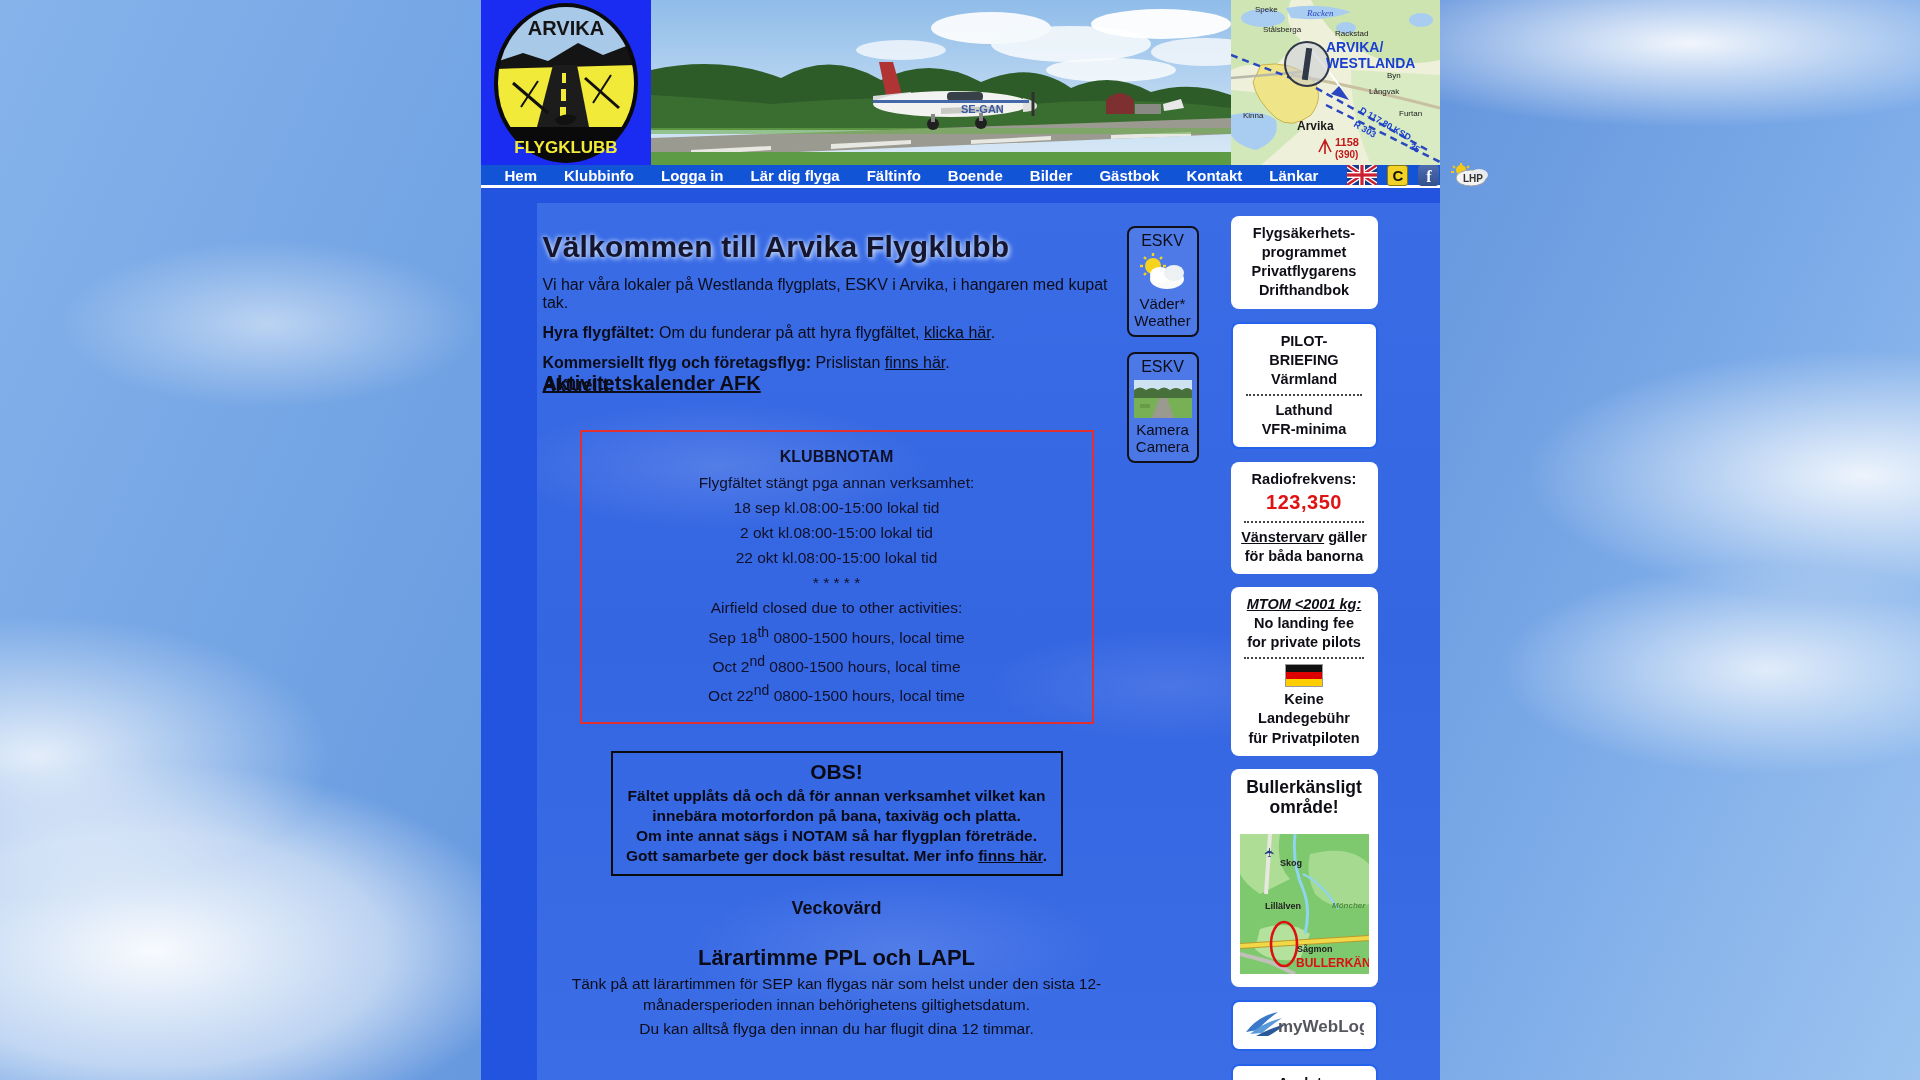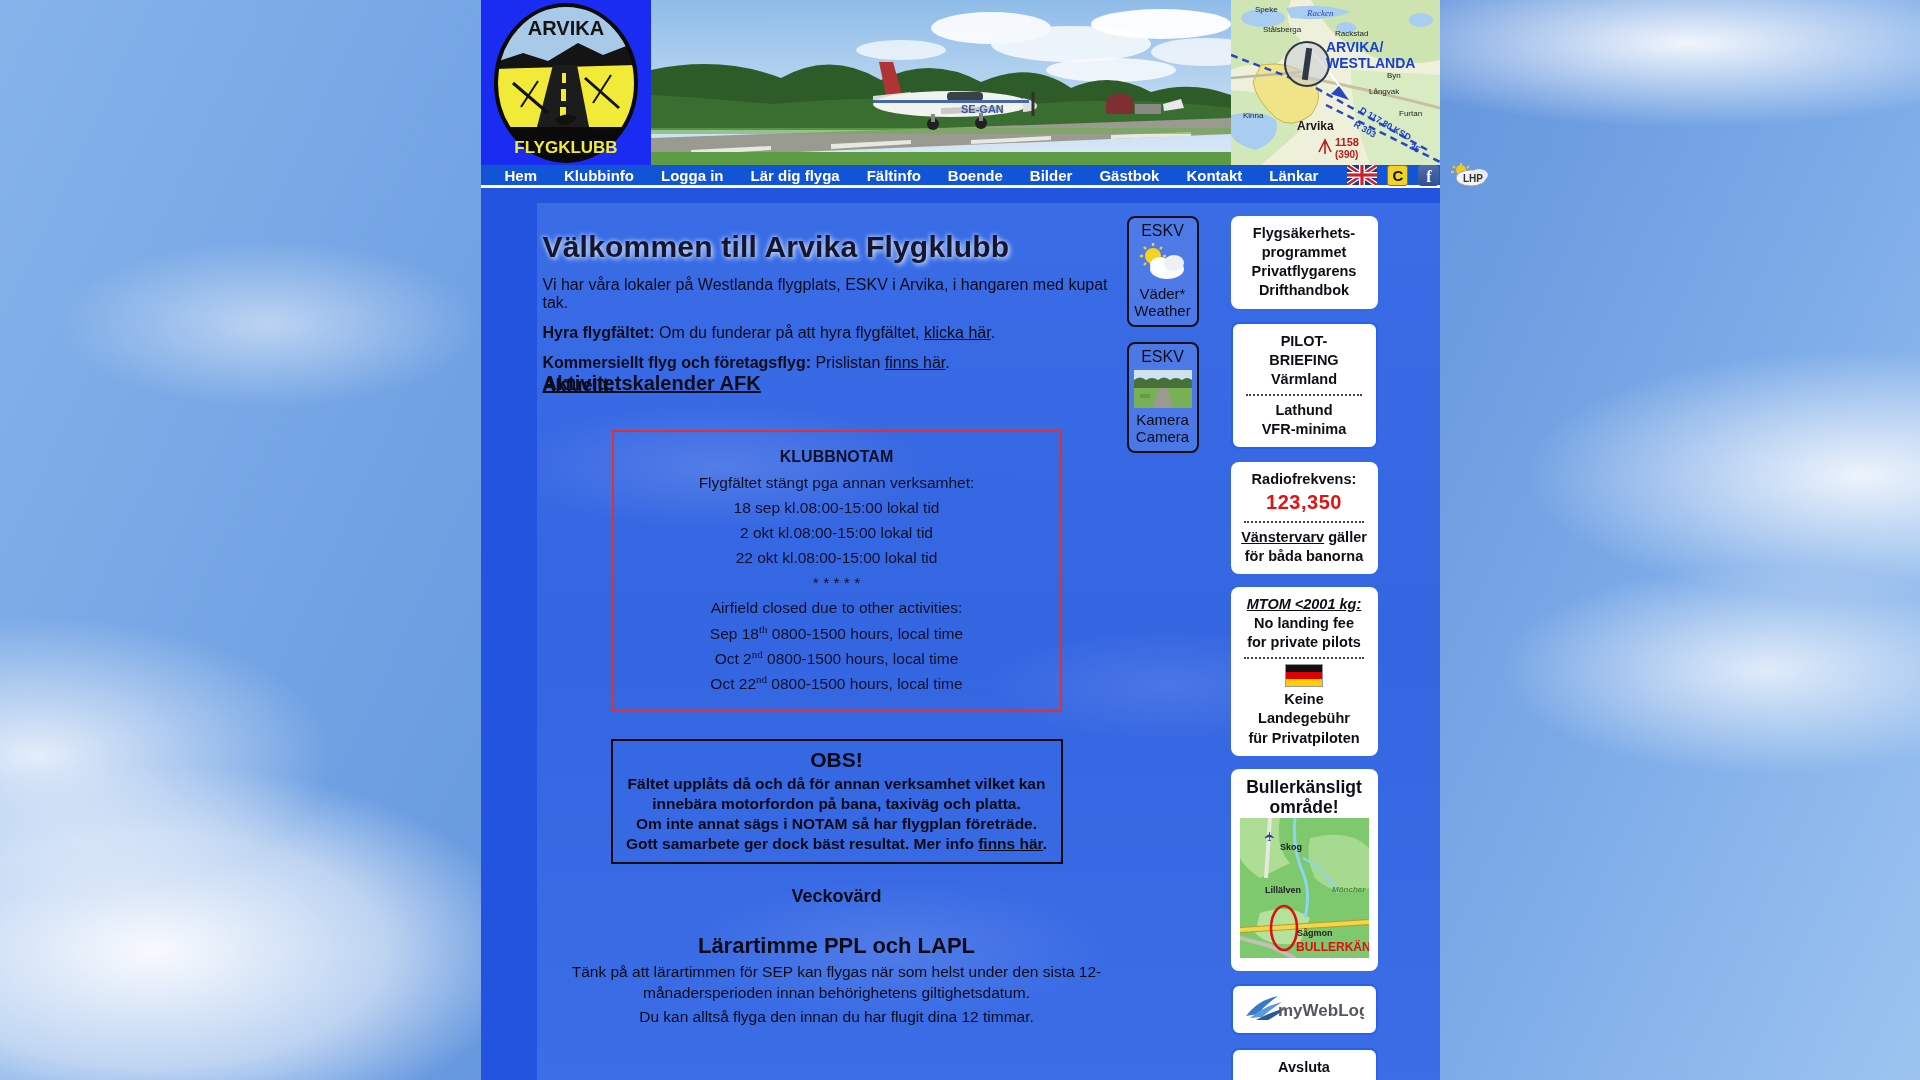--- a/index.html
+++ b/index.html
@@ -52,37 +52,37 @@
     text-shadow:2px 2px 5px rgba(205,225,255,.95), -1px -1px 4px rgba(205,225,255,.7);
   }
   .p { font-size:16px; margin-top:12px; color:#0c0c18; }
   .b { font-weight:bold;text-align:center; }
   .lnk { color:#0c0c18; text-decoration:underline; cursor:pointer; }
   .aktuellt-row { position:relative; height:28px; }
   .aktuellt-label { position:absolute; left:0; top:3px; font-size:18px; font-weight:bold; }
   .kalender { position:absolute; left:0; right:12px; text-align:left; font-size:20px; font-weight:bold;
     text-decoration:underline; color:#0c0c18; cursor:pointer; }
   .notam {
-    margin:30px auto 0; width:450px; border:2px solid #e03030; padding:12px 8px 14px;
+    margin:30px auto 0; width:514px; border:2px solid #e03030; padding:12px 8px 14px;
     text-align:center; font-size:15.5px; color:#101028; line-height:1.62;
   }
   .notam .ttl { font-weight:bold; font-size:16px; }
-  .notam sup { font-size:11px;font-family:Liberation Serif, serif; }
+  .notam sup { font-size:14px; }
   .obs {
     margin:27px auto 0; width:452px; border:2px solid #0a0a0a; padding:5px 6px 8px;
     text-align:center; color:#0a0a16; line-height:1.3;
   }
   .obs .ttl { font-weight:bold; font-size:21px; }
   .obs .txt { font-weight:bold; font-size:15.5px; }
   .sec-h { margin-top:22px; text-align:center; font-weight:bold; color:#0c0c18; }
   .sec-h.small { font-size:18px; }
   .sec-h.big { font-size:22px; margin-top:26px; }
   .center-p { text-align:center; font-size:15.5px; margin-top:3px; line-height:1.35; color:#0c0c18; }
   
-  .eskv-rail { position:absolute; left:590px; top:13px; width:72px; }
+  .eskv-rail { position:absolute; left:590px; top:23px; width:72px; }
   .eskv-widget {
     border:2px solid #101018; border-radius:8px; background:rgba(255,255,255,.10);
     text-align:center; padding:4px 2px 6px; margin-bottom:15px; cursor:pointer;
     color:#0c0c18; font-size:15px; line-height:1.15;
   }
   .eskv-top { font-size:16px; margin-bottom:3px; }
   
   .box-rail { position:absolute; left:694px; top:13px; width:147px; }
   .wbox {
     background:#ffffff; border-radius:8px; text-align:center; color:#0e0e16;
@@ -90,21 +90,21 @@
     cursor:pointer;
   }
   .wbox.blue-border { border:2px solid #2563eb; }
   .dotted-sep { border-top:2px dotted #444; width:86%; margin:5px auto; }
   .freq { color:#e01212; font-size:20px; letter-spacing:.5px; }
   .u { text-decoration:underline; }
   .iu { font-style:italic; text-decoration:underline; }
   .de-flag { width:38px; height:23px; margin:4px auto 3px; border:1px solid #999; }
   .de-flag div { height:33.33%; }
   .de-b { background:#111111; } .de-r { background:#dd0000; } .de-y { background:#ffce00; }
-  .buller-title { font-size:17.5px; line-height:1.15; margin-bottom:1px; }
+  .buller-title { font-size:17.5px; line-height:1.15; margin-bottom:17px; }
   .myweblog-box { padding:4px 2px; }
 </style>
 </head>
 <body>
 
 <div class="wrapper">
 
   <div class="header">
 
     <div class="logo-cell">

